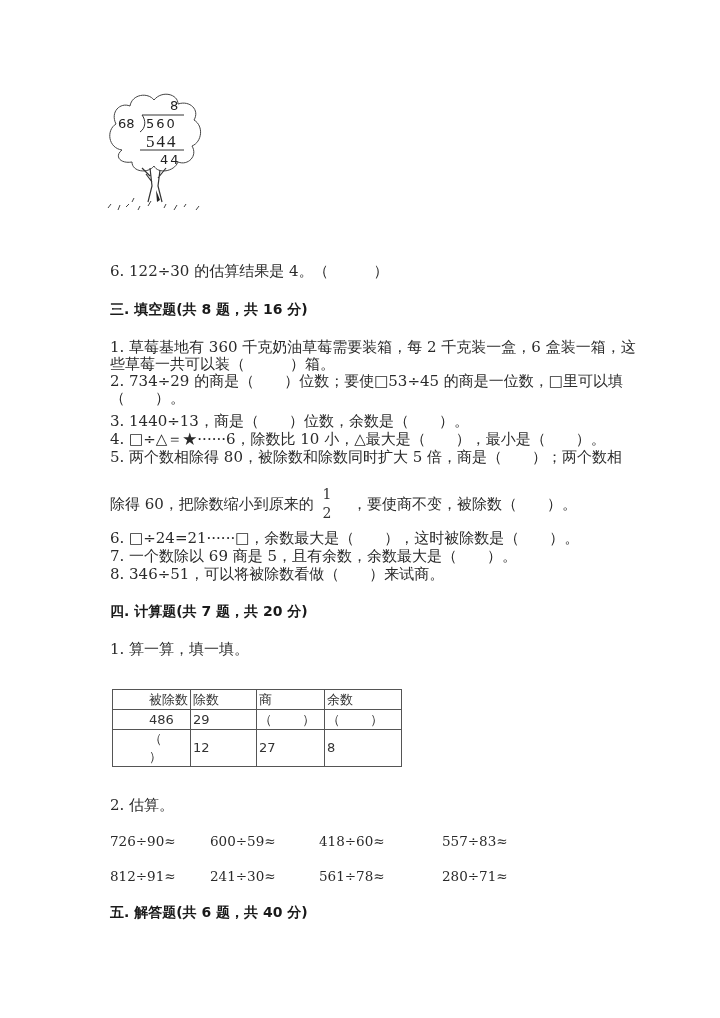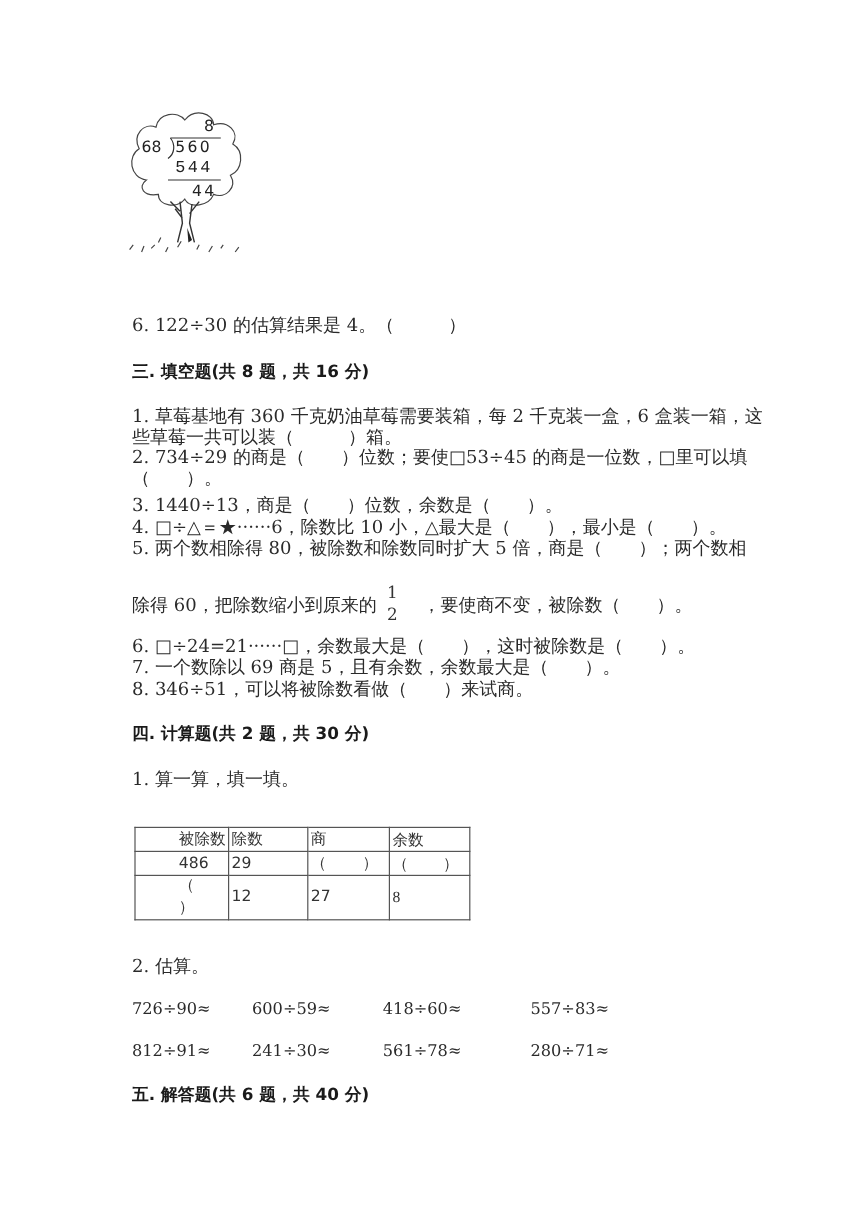--- a/index.html
+++ b/index.html
@@ -8,40 +8,40 @@
   .abs { position: absolute; white-space: nowrap; }
   .line { font-size: 15px; line-height: 17px; color: #2a2a2a; }
   .heading { font-family: "DejaVu Sans", "Liberation Sans", sans-serif; font-weight: bold; font-size: 14px; color: #1a1a1a; }
   .tree { position: absolute; left: 104px; top: 90px; width: 110px; height: 130px; }
   .frac { position: absolute; left: 320px; top: 486px; width: 14px; text-align: center; font-size: 14px; line-height: 16px; color: #333; }
   table.calc { position: absolute; left: 112px; top: 689px; border-collapse: collapse; font-family: "DejaVu Sans", "Liberation Sans", sans-serif; font-size: 13px; color: #333; }
   table.calc td { border: 1.3px solid #555; height: 20px; padding: 0 2px; vertical-align: middle; line-height: 18px; }
   table.calc td.c0 { width: 68px; padding-left: 36px; }
   table.calc td.c1 { width: 66px; }
   table.calc td.c2 { width: 68px; }
-  table.calc td.c3 { width: 67px; font-family: Liberation Serif, serif; }
+  table.calc td.c3 { width: 77px; }
   .est { position: absolute; font-size: 13.5px; color: #2a2a2a; }
 </style>
 </head>
 <body>
 
 <div class="tree">
   <svg width="110" height="130" viewBox="0 0 110 130">
     <path d="M18 60 C4 58 2 40 12 34 C6 22 16 12 26 16 C28 4 44 2 50 10 C58 0 74 4 74 14 C86 10 96 20 90 30 C100 36 98 52 88 56 C94 66 84 76 74 72 C70 82 54 84 50 76 C44 84 28 82 28 72 C16 74 10 66 18 60 Z" fill="none" stroke="#444" stroke-width="1"></path>
     <path d="M46 78 L48 96 L44 112 M56 80 L54 96 L58 112 M46 86 L38 78 M54 88 L62 78 M48 92 L42 84" fill="none" stroke="#333" stroke-width="1.2"></path>
     <path d="M52 100 L56 110 L53 112 Z" fill="#222"></path>
     <path d="M4 118 l3 -4 M14 120 l2 -5 M22 117 l3 -3 M34 120 l2 -4 M44 116 l3 -5 M60 118 l2 -4 M70 120 l3 -5 M80 117 l2 -3 M92 120 l3 -4 M28 112 l2 -4" stroke="#444" stroke-width="1"></path>
     <line x1="38" y1="25" x2="80" y2="25" stroke="#333" stroke-width="1"></line>
     <path d="M38 25 C42 30 42 38 36 42" fill="none" stroke="#333" stroke-width="1"></path>
     <line x1="36" y1="60" x2="80" y2="60" stroke="#333" stroke-width="1"></line>
   </svg>
   <span class="abs" style="left:66px;top:8px;font-family:'DejaVu Sans',sans-serif;font-size:13px;">8</span>
   <span class="abs" style="left:14px;top:26px;font-family:'DejaVu Sans',sans-serif;font-size:13px;">68</span>
   <span class="abs" style="left:42px;top:26px;font-family:'DejaVu Sans',sans-serif;font-size:13px;letter-spacing:2px;">560</span>
-  <span class="abs" style="left:42px;top:42px;font-family:Liberation Mono, monospace;font-size:14px;letter-spacing:2px;">544</span>
+  <span class="abs" style="left:42px;top:42px;font-family:Liberation Serif, serif;font-size:17px;letter-spacing:2px;">544</span>
   <span class="abs" style="left:56px;top:62px;font-family:'DejaVu Sans',sans-serif;font-size:13px;letter-spacing:2px;">44</span>
 </div>
 
 <div class="abs line" style="left:110px;top:263px;">6. 122÷30 的估算结果是 4。（　　　）</div>
 
 <div class="abs heading" style="left:110px;top:301px;">三. 填空题(共 8 题，共 16 分)</div>
 
 <div class="abs line" style="left:110px;top:339px;">1. 草莓基地有 360 千克奶油草莓需要装箱，每 2 千克装一盒，6 盒装一箱，这</div>
 <div class="abs line" style="left:110px;top:356px;">些草莓一共可以装（　　　）箱。</div>
 <div class="abs line" style="left:110px;top:373px;">2. 734÷29 的商是（　　）位数；要使□53÷45 的商是一位数，□里可以填</div>
@@ -54,21 +54,21 @@
 <div class="frac">
   <div>1</div>
   <div style="margin-top:3px;">2</div>
 </div>
 <div class="abs line" style="left:352px;top:496px;">，要使商不变，被除数（　　）。</div>
 
 <div class="abs line" style="left:110px;top:530px;">6. □÷24=21······□，余数最大是（　　），这时被除数是（　　）。</div>
 <div class="abs line" style="left:110px;top:548px;">7. 一个数除以 69 商是 5，且有余数，余数最大是（　　）。</div>
 <div class="abs line" style="left:110px;top:566px;">8. 346÷51，可以将被除数看做（　　）来试商。</div>
 
-<div class="abs heading" style="left:110px;top:603px;">四. 计算题(共 2 题，共 30 分)</div>
+<div class="abs heading" style="left:110px;top:603px;">四. 计算题(共 7 题，共 20 分)</div>
 <div class="abs line" style="left:110px;top:641px;">1. 算一算，填一填。</div>
 
 <table class="calc">
   <tbody>
       <tr>
     <td class="c0">被除数</td>
     <td class="c1">除数</td>
     <td class="c2">商</td>
     <td class="c3">余数</td>
   </tr>

